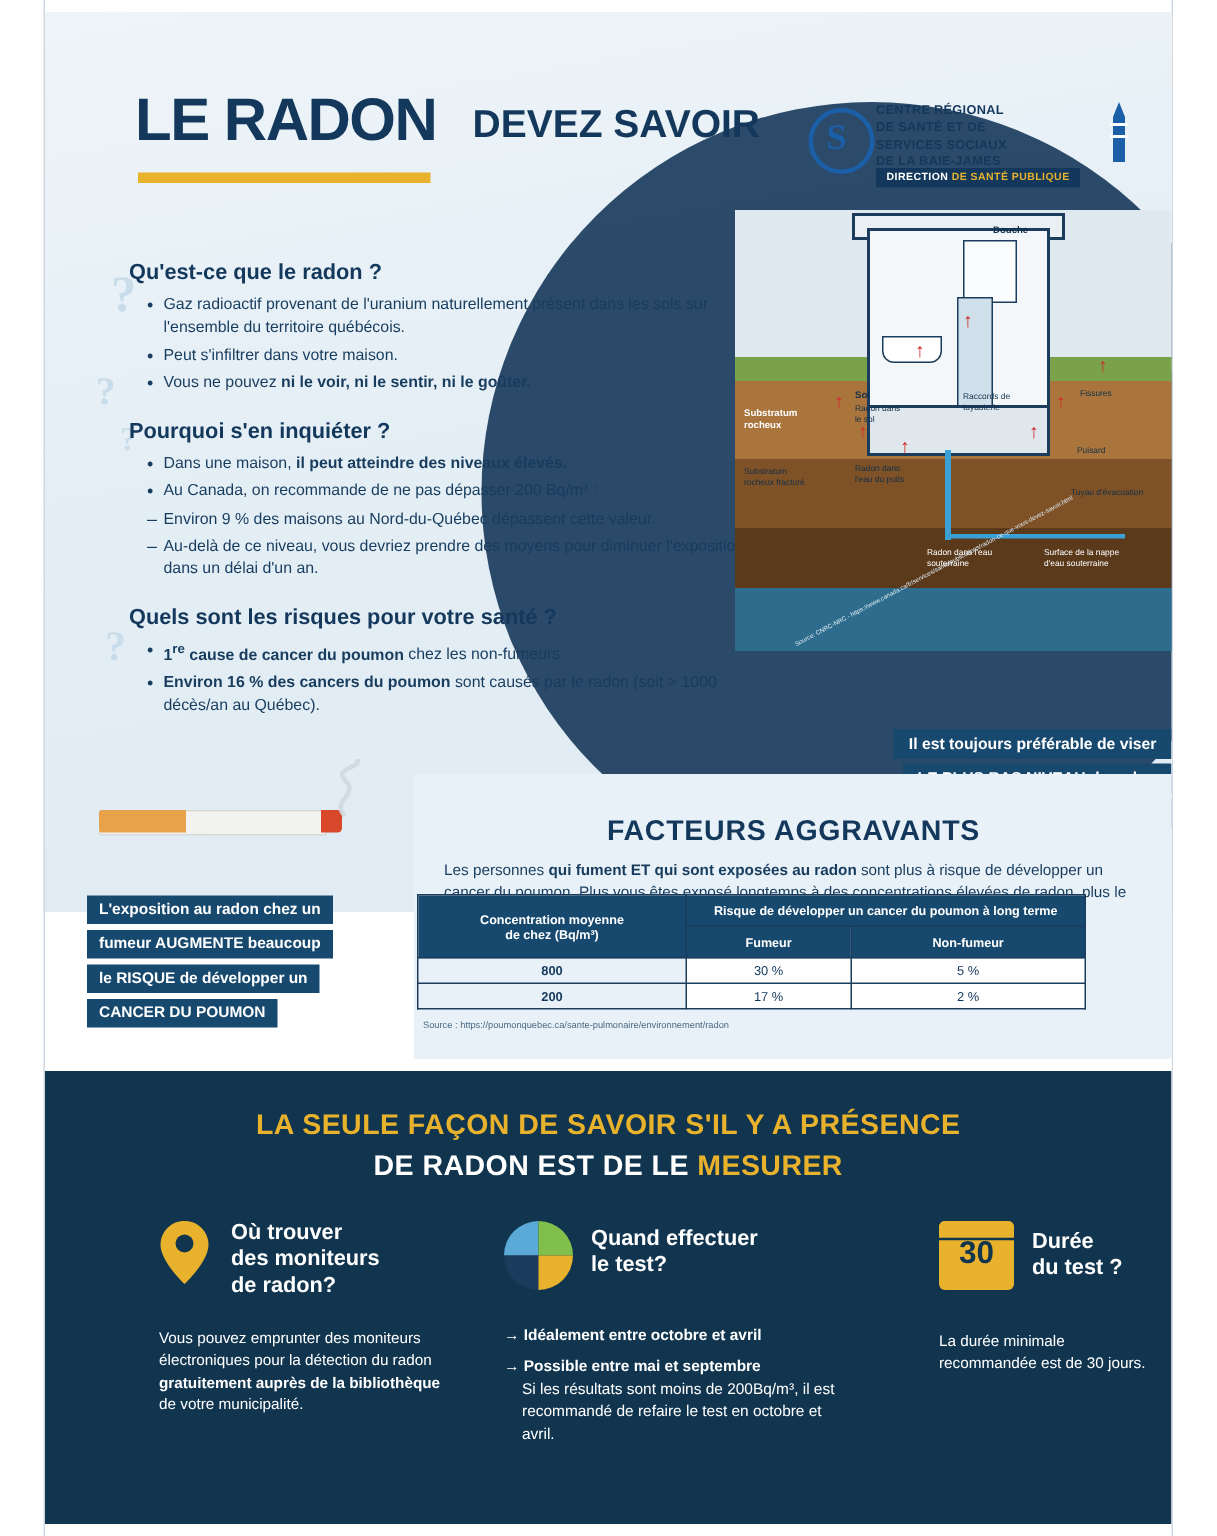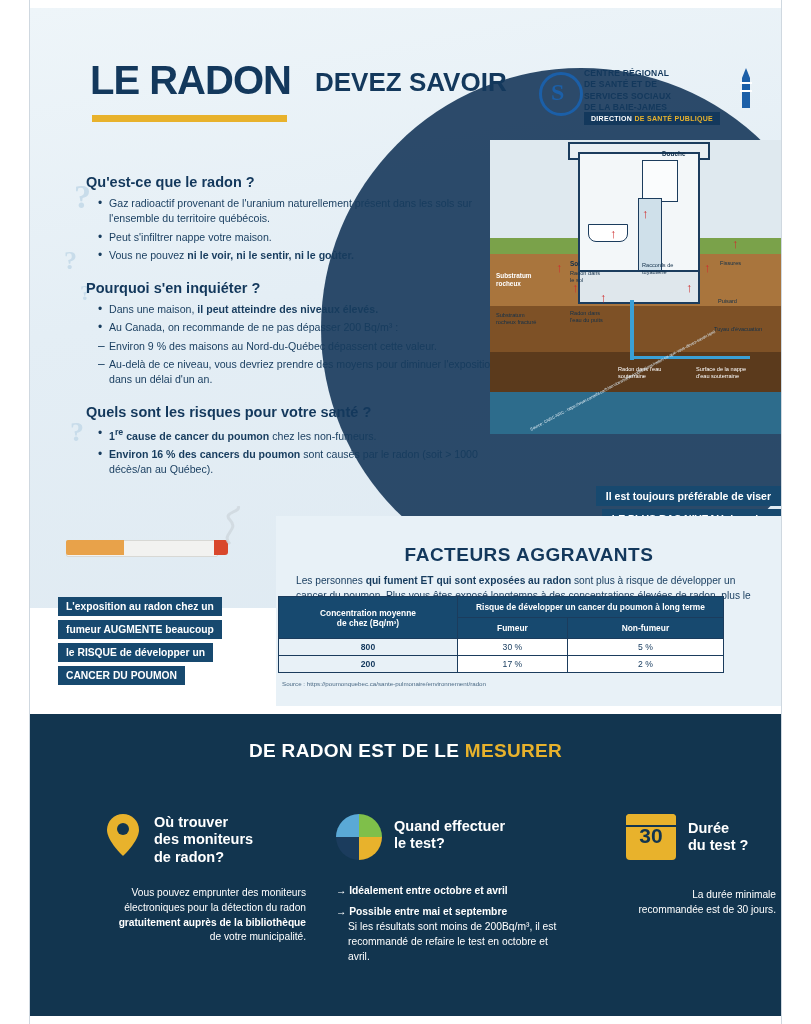--- a/index.html
+++ b/index.html
@@ -96,21 +96,21 @@
   tbody td{background:#ffffff;}
   tbody td.first{background:#e8f1f7;font-weight:bold;}
   .tsrc{position:absolute;left:252px;top:672px;font-size:6.2px;color:#4b6a85;}
 
   
   .bottom{position:absolute;left:0;top:706px;width:751px;height:302px;background:#12354f;}
   .bh{position:absolute;left:0;top:24px;width:751px;text-align:center;color:#e8b22c;font-size:19px;font-weight:bold;line-height:1.4;letter-spacing:.3px;}
   .bh .w{color:#ffffff;}
   .col{position:absolute;color:#ffffff;}
   .col h4{margin:0;font-size:14.5px;color:#ffffff;font-weight:bold;line-height:1.2;}
-  .col p{font-size:10.2px;line-height:1.45;margin:8px 0 0 12px;color:#ffffff;text-align:right;}
+  .col p{font-size:10.2px;line-height:1.45;margin:8px 0 0 0;color:#ffffff;}
   .col p b{font-weight:bold;}
   .col .ar{font-size:10.3px;line-height:1.45;margin:6px 0 0 0;color:#ffffff;}
   .col .ar b{color:#ffffff;font-weight:bold;}
   .pin{position:absolute;left:0;top:0;width:34px;height:42px;}
   .cal{position:absolute;left:0;top:0;width:50px;height:46px;background:#e8b22c;border-radius:4px;}
   .cal .top{position:absolute;left:0;top:0;width:50px;height:11px;background:#e8b22c;border-bottom:2px solid #12354f;border-radius:4px 4px 0 0;}
   .cal .num{position:absolute;left:0;top:10px;width:50px;text-align:center;font-size:21px;font-weight:bold;color:#12354f;}
   .season{position:absolute;left:0;top:0;width:46px;height:46px;border-radius:50%;overflow:hidden;}
   .season div{position:absolute;width:23px;height:23px;}
 </style>
@@ -158,21 +158,21 @@
       <div class="bar">
         <span>DIRECTION</span>
         <i>DE SANTÉ PUBLIQUE</i>
       </div>
     </div>
 
     <div class="sect" style="top:166px">
       <h3>Qu'est-ce que le radon ?</h3>
       <ul>
         <li>Gaz radioactif provenant de l'uranium naturellement présent dans les sols sur l'ensemble du territoire québécois.</li>
-        <li>Peut s'infiltrer nappe votre maison.</li>
+        <li>Peut s'infiltrer dans votre maison.</li>
         <li>Vous ne pouvez <b>ni le voir, ni le sentir, ni le goûter.</b></li>
       </ul>
     </div>
 
     <div class="sect" style="top:272px">
       <h3>Pourquoi s'en inquiéter ?</h3>
       <ul>
         <li>Dans une maison, <b>il peut atteindre des niveaux élevés.</b></li>
         <li>Au Canada, on recommande de ne pas dépasser 200 Bq/m³ :</li>
       </ul>
@@ -283,20 +283,21 @@
           <td class="first">200</td>
           <td>17 %</td>
           <td>2 %</td>
         </tr>
       </tbody>
     </table>
     <div class="tsrc">Source : https://poumonquebec.ca/sante-pulmonaire/environnement/radon</div>
 
     <div class="bottom">
       <div class="bh">
+        <div class="w" style="color:#e8b22c">LA SEULE FAÇON DE SAVOIR S'IL Y A PRÉSENCE</div>
         <div><span class="w">DE RADON EST DE LE </span><span>MESURER</span></div>
       </div>
 
       <div class="col" style="left:76px;top:100px;width:200px;">
         <div style="position:relative;height:46px;">
           <svg class="pin" viewBox="0 0 34 42">
             <path d="M17 0C8 0 1 7 1 16c0 11 16 26 16 26s16-15 16-26C33 7 26 0 17 0z" fill="#e8b22c"></path>
             <circle cx="17" cy="15" r="6" fill="#12354f"></circle>
           </svg>
           <h4 style="position:absolute;left:48px;top:0;">

